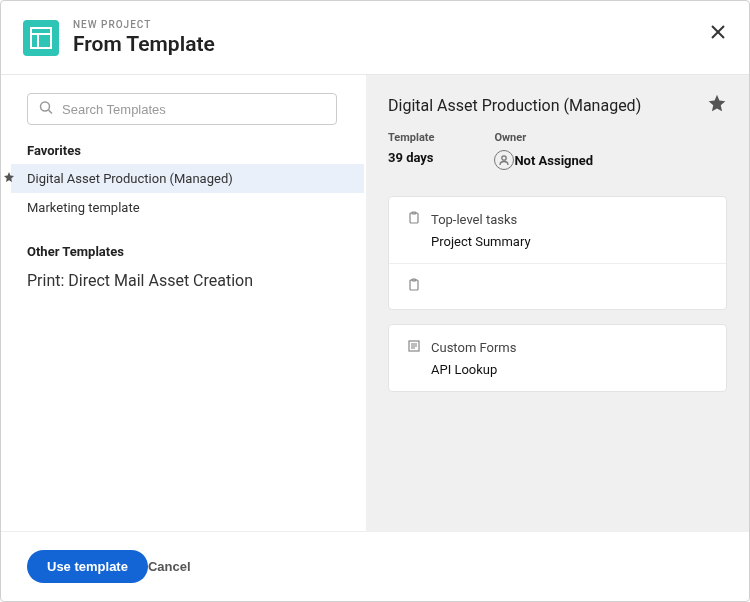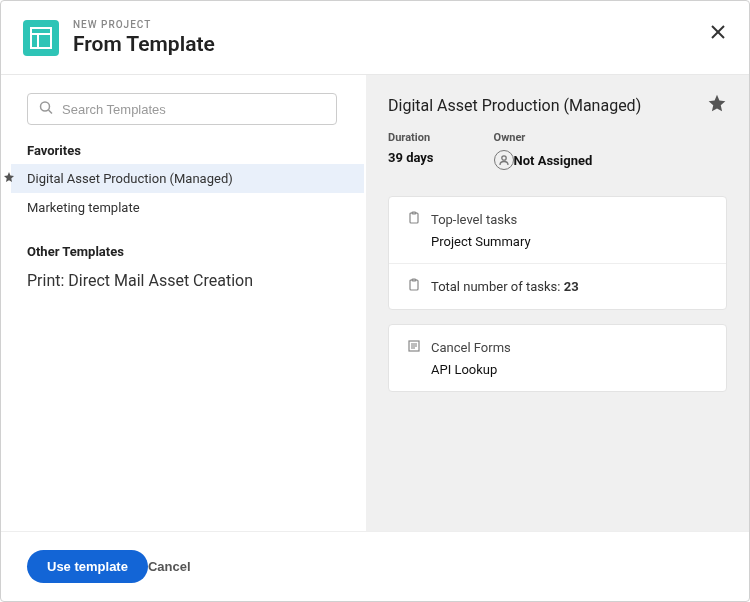--- a/index.html
+++ b/index.html
@@ -110,21 +110,21 @@
         <div class="detail-title">Digital Asset Production (Managed)</div>
         <span class="star-big">
           <svg width="20" height="20" viewBox="0 0 24 24">
               <path fill="#555" d="M12 2l2.9 6.9L22 9.8l-5.5 5 1.6 7.2L12 18.5 5.9 22l1.6-7.2L2 9.8l7.1-.9z"></path>
             </svg>
         </span>
       </div>
 
       <div class="meta-row">
         <div>
-          <div class="meta-label">Duration</div>
+          <div class="meta-label">Template</div>
           <div class="meta-value">39 days</div>
         </div>
         <div>
           <div class="meta-label">Owner</div>
           <div class="owner-row">
             <span class="owner-icon">
               <svg width="12" height="12" viewBox="0 0 12 12">
                   <circle cx="6" cy="4" r="2.2" fill="none" stroke="#777" stroke-width="1.3"></circle>
                   <path d="M2 11c0-2.2 1.8-3.5 4-3.5s4 1.3 4 3.5" fill="none" stroke="#777" stroke-width="1.3"></path>
                 </svg>
@@ -148,40 +148,36 @@
           <div class="card-body-text">Project Summary</div>
         </div>
         <div class="card-section">
           <div class="total-row">
             <span class="icon-clip">
               <svg width="14" height="14" viewBox="0 0 14 14">
                   <rect x="3" y="2" width="8" height="10" rx="1" fill="none" stroke="#888" stroke-width="1.2"></rect>
                   <rect x="5" y="1" width="4" height="2" rx="1" fill="none" stroke="#888" stroke-width="1.2"></rect>
                 </svg>
             </span>
-            <span>
-              <span>Total number of tasks:</span>
-              <span class="num">23</span>
-            </span>
           </div>
         </div>
       </div>
 
       <div class="card">
         <div class="card-section">
           <div class="card-head">
             <span class="icon-form">
               <svg width="14" height="14" viewBox="0 0 14 14">
                   <rect x="2" y="2" width="10" height="10" fill="none" stroke="#888" stroke-width="1.2"></rect>
                   <line x1="4" y1="5" x2="10" y2="5" stroke="#888" stroke-width="1.1"></line>
                   <line x1="4" y1="7" x2="10" y2="7" stroke="#888" stroke-width="1.1"></line>
                   <line x1="4" y1="9" x2="8" y2="9" stroke="#888" stroke-width="1.1"></line>
                 </svg>
             </span>
-            <span>Cancel Forms</span>
+            <span>Custom Forms</span>
           </div>
           <div class="card-body-text">API Lookup</div>
         </div>
       </div>
 
     </div>
   </div>
 
   <div class="footer">
     <button class="btn-primary">Use template</button>

